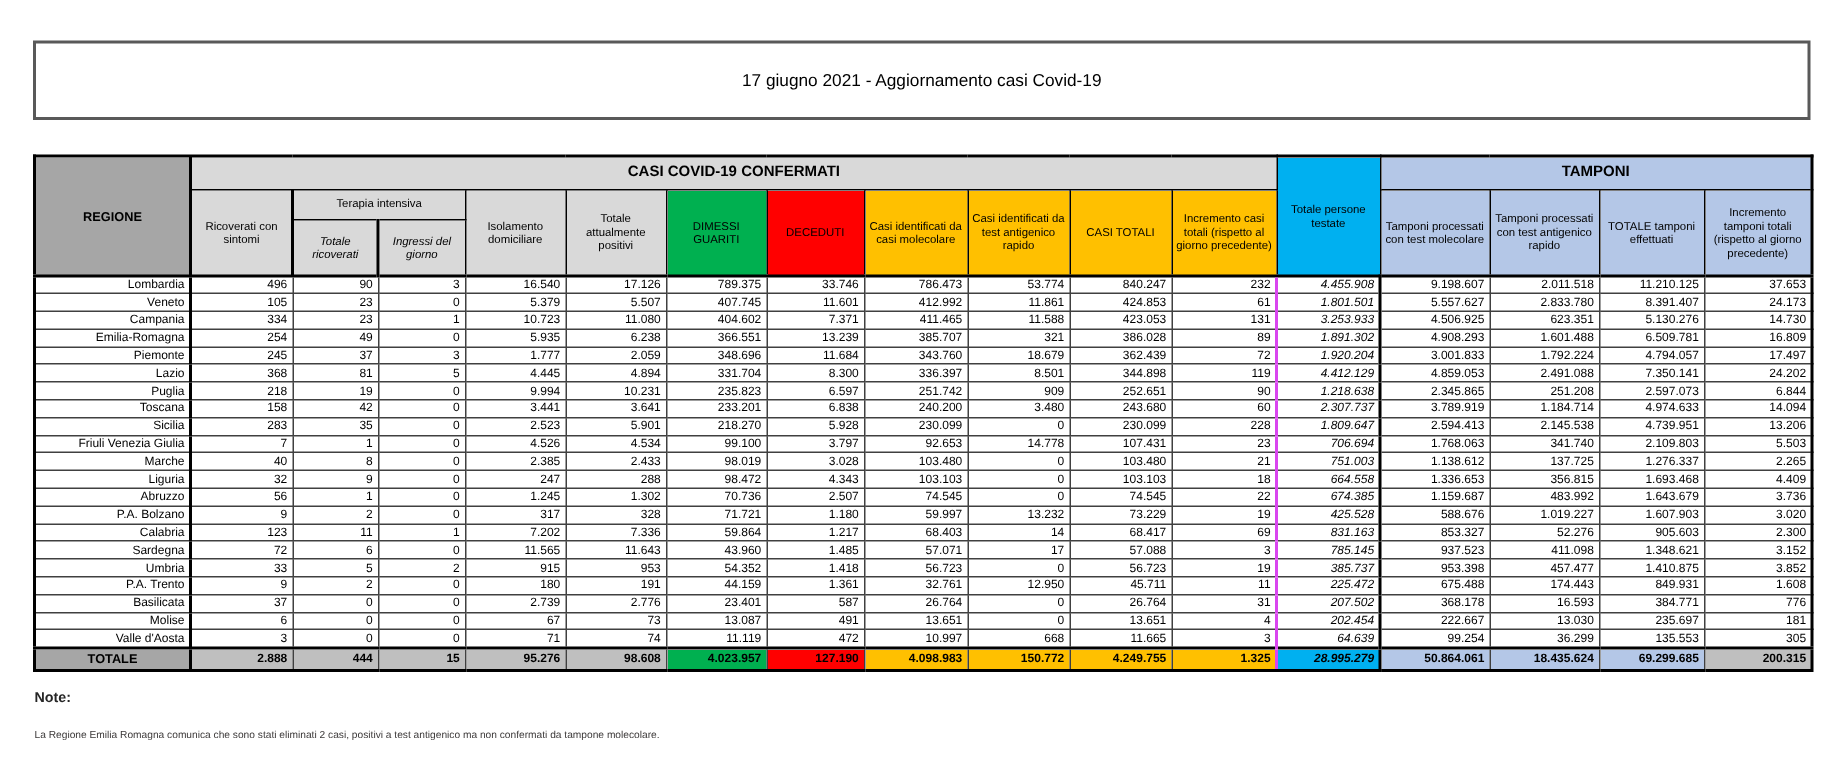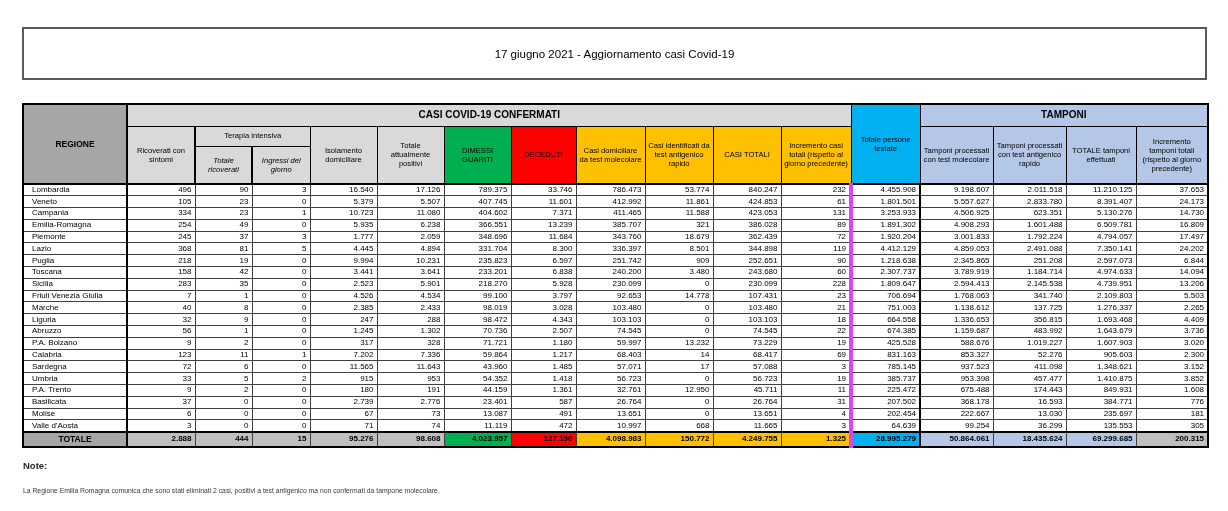--- a/index.html
+++ b/index.html
@@ -32,25 +32,25 @@
   .bg-red   { background:#ff0000 !important; }
   .bg-gold  { background:#ffc000 !important; }
   .bg-cyan  { background:#00b0f0 !important; }
   .bg-blue  { background:#b4c7e7 !important; }
   .bg-gray  { background:#bfbfbf !important; }
   .bg-dgray { background:#a6a6a6 !important; }
   tbody td {
     height:11.8px; font-size:8px; line-height:1; padding:0 3px;
     text-align:right; background:#fff; white-space:nowrap;
   }
-  tbody td.region { text-align:left; padding-left:8px; }
+  tbody td.region { text-align:right; padding-left:18px; }
   tbody tr:first-child td { border-top:2px solid #000; }
   
   table.covid tr > *:nth-child(1) { border-right-width:2px; border-right-color:#000; }
-  tbody td:nth-child(13), tfoot td:nth-child(13) { border-left:4px solid #d946ef; border-right:2px solid #000; }
+  tbody td:nth-child(13), tfoot td:nth-child(13) { border-left:2px solid #d946ef; border-right:2px solid #000;font-style:italic; }
   tfoot td {
     height:15px; font-size:8px; font-weight:bold; line-height:1;
     padding:0 3px; text-align:right; white-space:nowrap;
     border-top:2px solid #000; border-bottom:2px solid #000;
   }
   tfoot td.total-label { text-align:center; font-size:8.5px; }
   .notes-heading { position:absolute; left:23px; top:460px; font-size:9.5px; font-weight:bold; color:#262626; }
   .notes-line { position:absolute; left:23px; top:487px; font-size:6.8px; color:#3b3838; }
 </style>
 </head>
@@ -87,21 +87,21 @@
       <th rowspan="3" class="bg-cyan">Totale persone testate</th>
       <th colspan="4" class="hdr-band bg-blue">TAMPONI</th>
     </tr>
     <tr class="hrow2">
       <th rowspan="2">Ricoverati con sintomi</th>
       <th colspan="2">Terapia intensiva</th>
       <th rowspan="2">Isolamento domiciliare</th>
       <th rowspan="2">Totale attualmente positivi</th>
       <th rowspan="2" class="bg-green">DIMESSI GUARITI</th>
       <th rowspan="2" class="bg-red">DECEDUTI</th>
-      <th rowspan="2" class="bg-gold">Casi domiciliare da test molecolare</th>
+      <th rowspan="2" class="bg-gold">Casi identificati da casi molecolare</th>
       <th rowspan="2" class="bg-gold">Casi identificati da test antigenico rapido</th>
       <th rowspan="2" class="bg-gold">CASI TOTALI</th>
       <th rowspan="2" class="bg-gold">Incremento casi totali (rispetto al giorno precedente)</th>
       <th rowspan="2" class="bg-blue">Tamponi processati con test molecolare</th>
       <th rowspan="2" class="bg-blue">Tamponi processati con test antigenico rapido</th>
       <th rowspan="2" class="bg-blue">TOTALE tamponi effettuati</th>
       <th rowspan="2" class="bg-blue">Incremento tamponi totali (rispetto al giorno precedente)</th>
     </tr>
     <tr class="hrow3">
       <th>Totale ricoverati</th>

